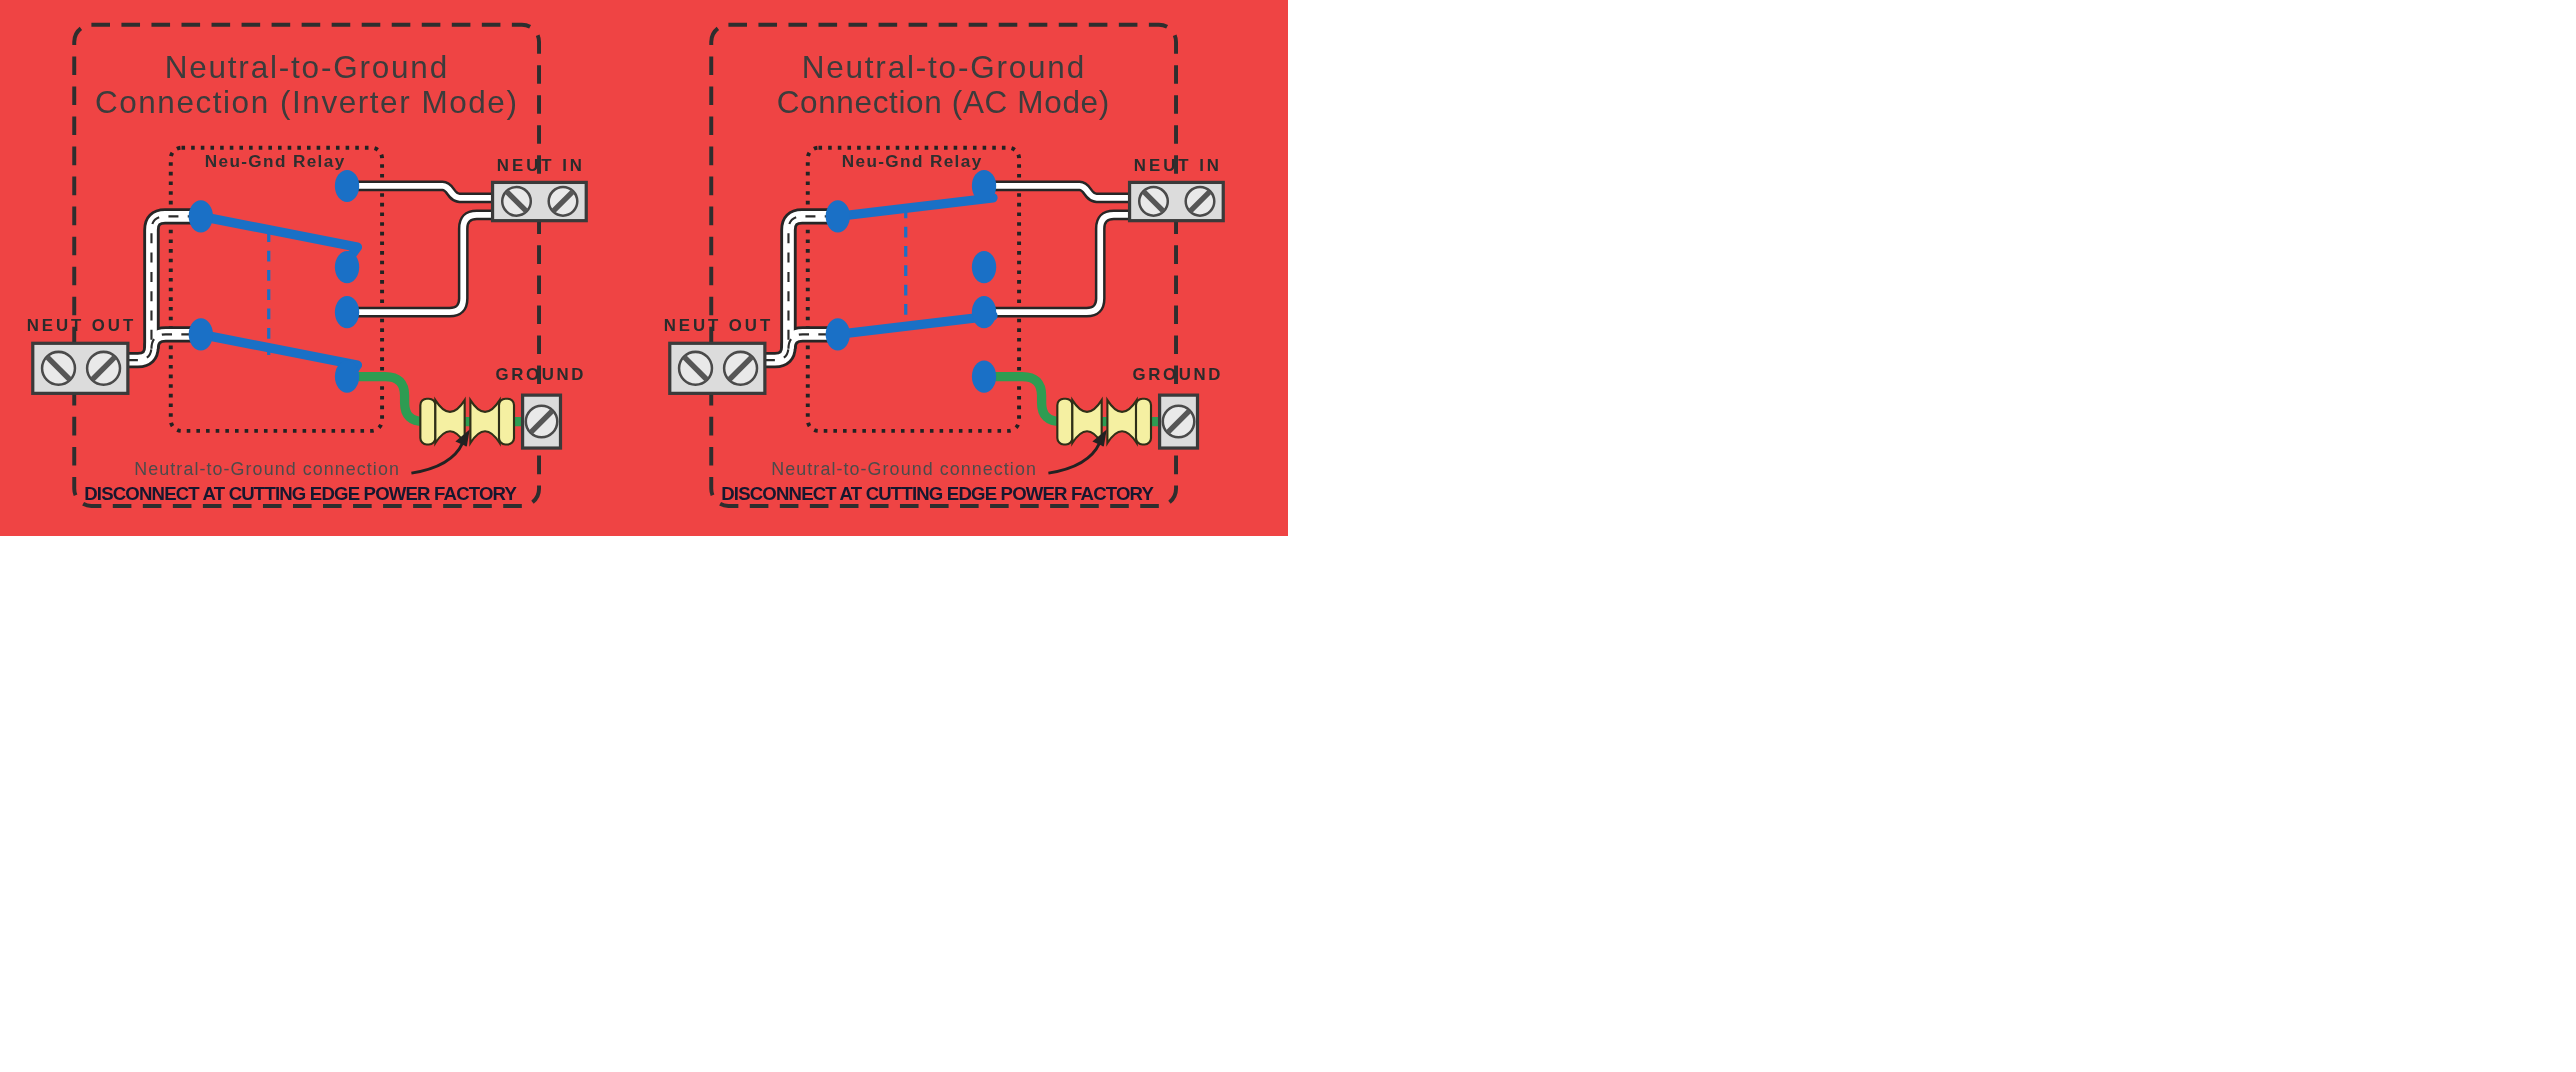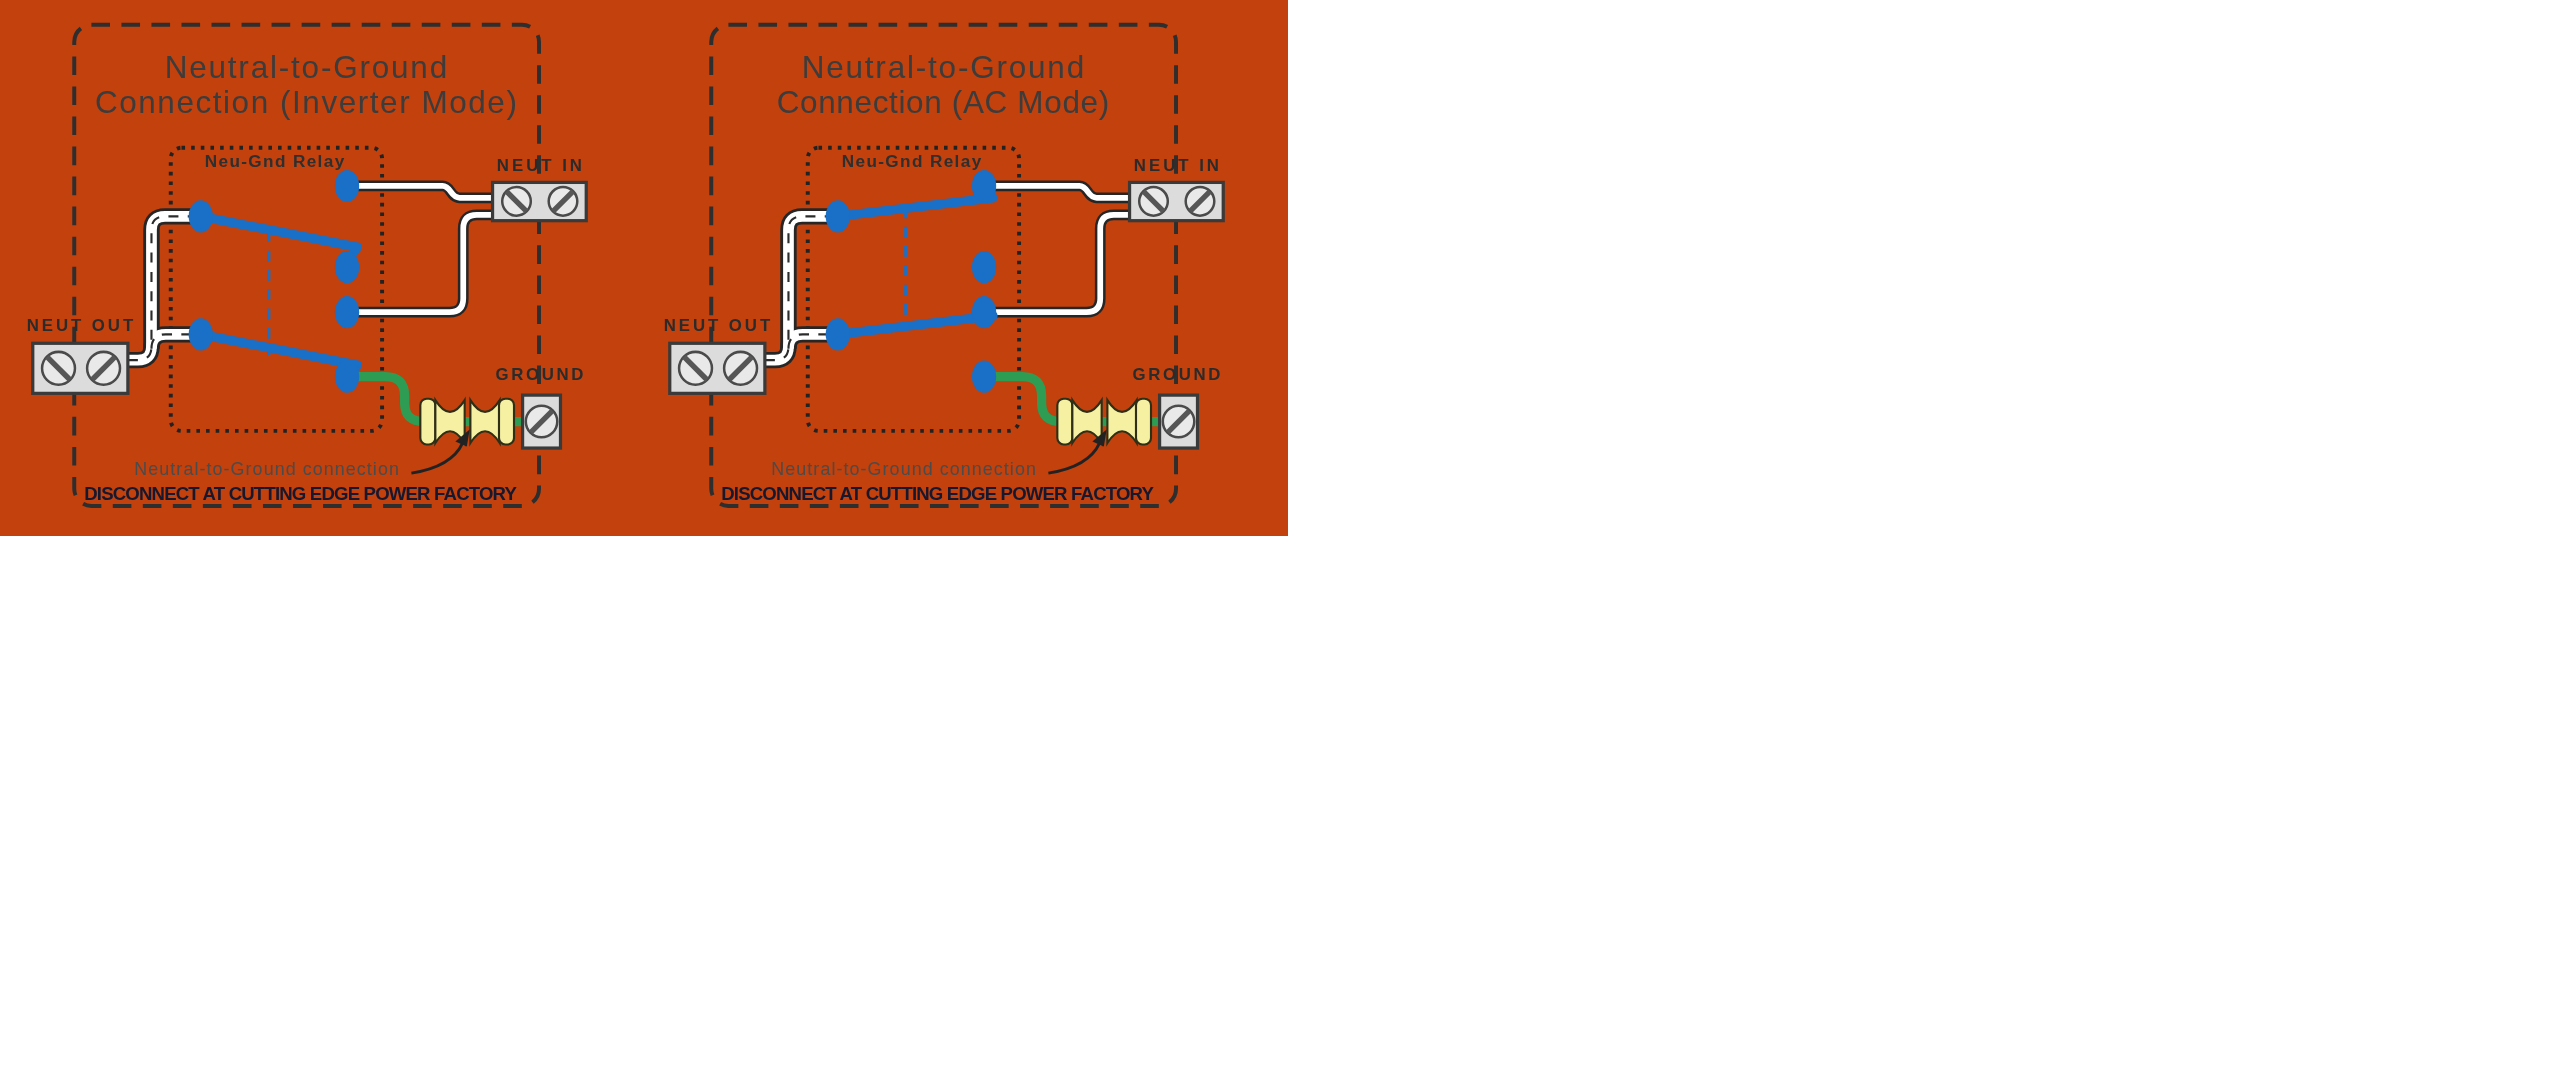--- a/index.html
+++ b/index.html
@@ -1,16 +1,16 @@
 <!DOCTYPE html>
 <html style="font-size:11.4px"><head>
 <meta charset="utf-8">
 <style>
   html,body{margin:0;padding:0;background:#ffffff;font-family:"Liberation Sans",sans-serif;}
-  .page{position:relative;width:1288px;height:536px;background:#c2410c;overflow:hidden;}
+  .page{position:relative;width:1288px;height:536px;background:#ef4444;overflow:hidden;}
   svg.diagram{position:absolute;top:8.6px;}
   #diagram-inverter{left:27px;}
   #diagram-ac{left:664px;}
   text{font-family:"Liberation Sans","DejaVu Sans",sans-serif;}
   .title-text{fill:#3c3c3c;font-size:88px;font-weight:400;}
   .relay-label{fill:#2f2f2f;font-size:48px;font-weight:700;}
   .term-label{fill:#2b2b2b;font-size:47px;font-weight:700;letter-spacing:2px;}
   .annot-text{fill:#4b4b4b;font-size:50px;font-weight:400;}
   .warn-text{fill:#17172e;font-size:52px;font-weight:700;}
 </style>

